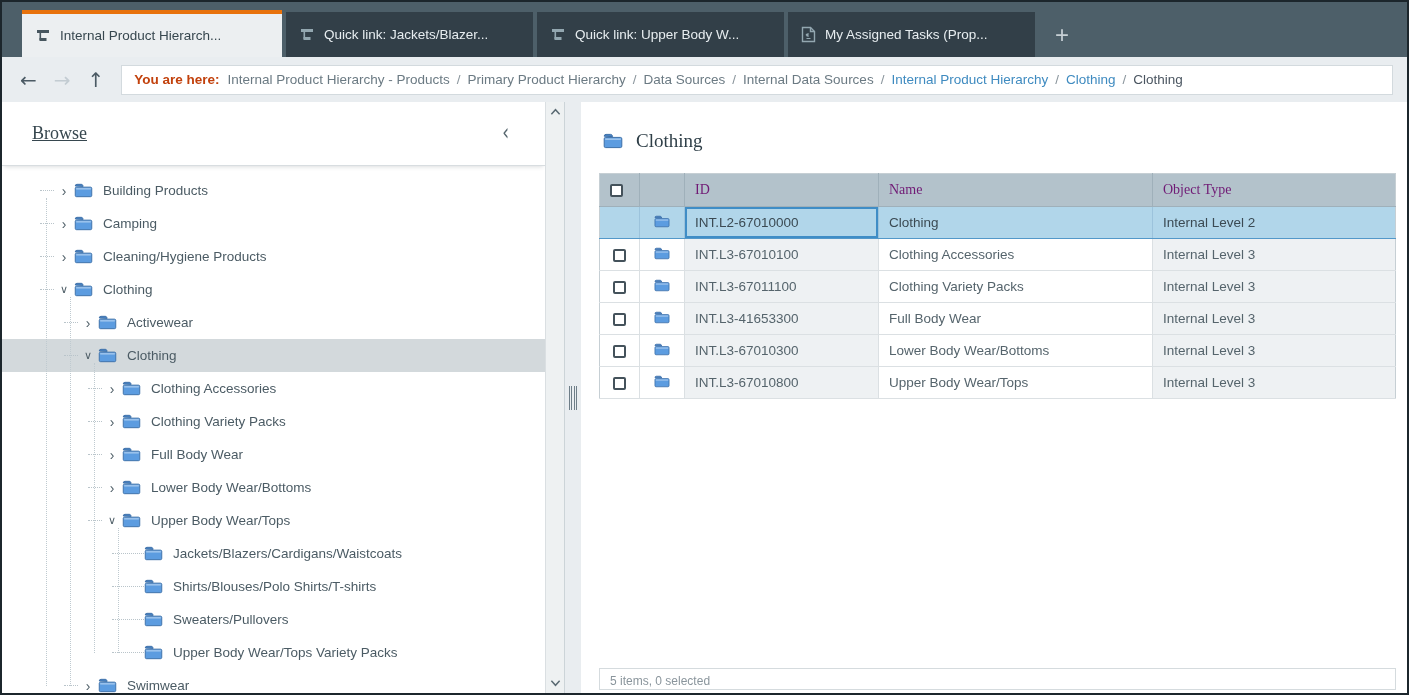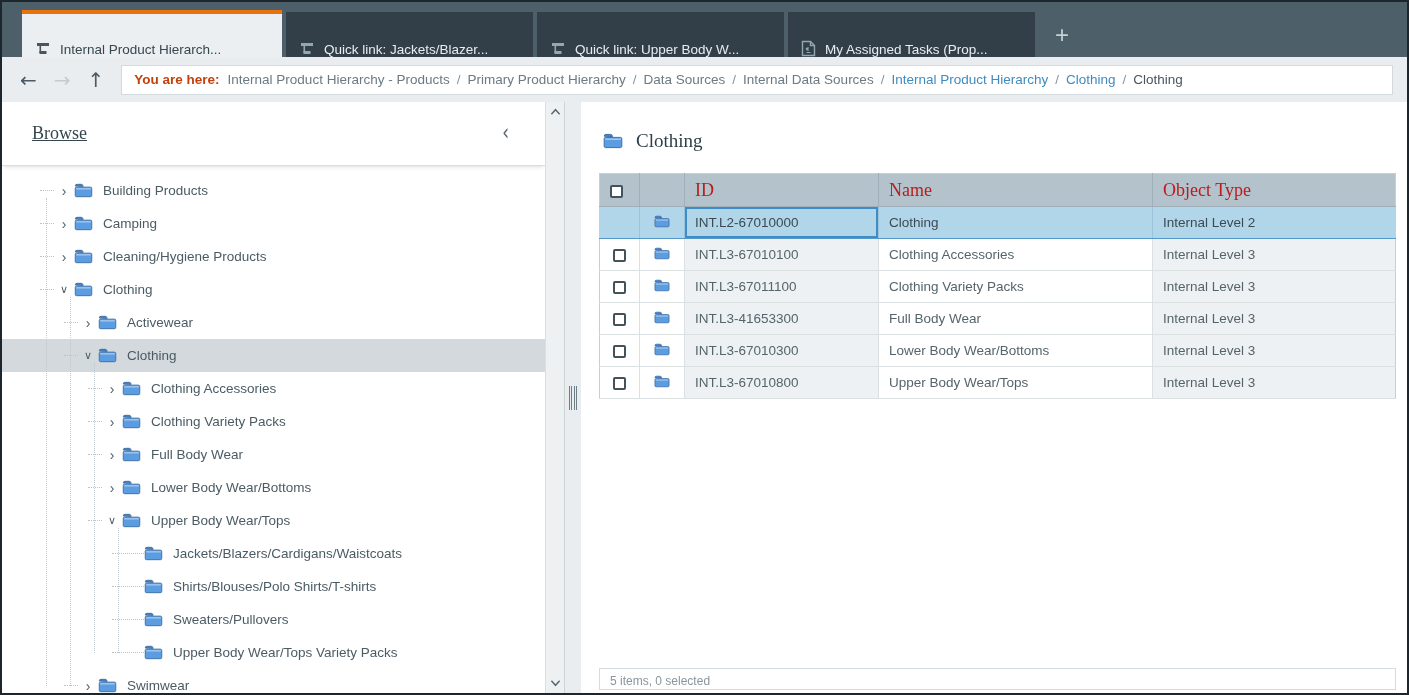--- a/index.html
+++ b/index.html
@@ -2,21 +2,21 @@
 <html><head>
 <meta charset="utf-8">
 <style>
   * { margin:0; padding:0; box-sizing:border-box; }
   html,body { width:1409px; height:695px; font-family:"Liberation Sans", sans-serif; }
   .window { width:1409px; height:695px; border:2px solid #1c262c; display:flex; flex-direction:column; background:#fff; overflow:hidden; }
 
   
   .tabbar { height:55px; background:#4d5f69; display:flex; align-items:flex-end; padding-left:20px; flex:0 0 auto; }
   .tab { width:247px; height:45px; margin-right:4px; background:#323f48; color:#e7edf0;
-         display:flex; align-items:flex-end; gap:9px; padding:0 13px; font-size:13.5px;
+         display:flex; align-items:center; gap:9px; padding:0 13px; font-size:13.5px;
          white-space:nowrap; overflow:hidden; cursor:pointer; }
   .tab .tab-label { overflow:hidden; white-space:nowrap; }
   .tab.active { height:47px; width:260px; background:#eceff1; color:#37474f; border-top:4px solid #e8720c; }
   .tab .ticon { flex:0 0 auto; display:flex; }
   .newtab { width:46px; height:45px; display:flex; align-items:center; justify-content:center;
             color:#c7d0d5; font-size:24px; font-weight:300; cursor:pointer; }
 
   
   .navbar { height:45px; background:#e9edf0; display:flex; align-items:center; padding:0 14px 0 18px; flex:0 0 auto; }
   .nav-arrow { font-size:20px; line-height:1; margin-right:17px; color:#4b5a64; cursor:pointer; font-family:"DejaVu Sans", sans-serif; }
@@ -61,21 +61,21 @@
   .right-panel { flex:1; background:#fff; position:relative; padding:28px 11px 0 18px; min-width:0; }
   .panel-title { display:flex; align-items:center; gap:13px; font-family:"Liberation Serif", serif;
                  font-size:19px; color:#2f3f48; margin-left:4px; }
   .ptitle-icon { display:flex; }
 
   
   .grid { margin-top:21px; width:100%; border:1px solid #c6cfd4; border-collapse:collapse; table-layout:fixed; }
   .grid col.c-check { width:40px; } .grid col.c-icon { width:45px; }
   .grid col.c-id { width:194px; } .grid col.c-name { width:274px; }
   .grid th { background:#b3c2cb; height:33px; text-align:left; font-family:"Liberation Serif", serif;
-             font-weight:normal; font-size:18px; color:#b91c1c; padding:0 10px;
+             font-weight:normal; font-size:14px; color:#701a75; padding:0 10px;
              border-right:1px solid #9fb0ba; border-bottom:1px solid #9fb0ba; }
   .grid th:last-child { border-right:none; }
   .grid td { height:32px; font-size:13.5px; color:#55646c; padding:0 10px;
              border-right:1px solid #dbe0e3; border-bottom:1px solid #dbe0e3; background:#fff;
              white-space:nowrap; overflow:hidden; }
   .grid td:last-child { border-right:none; }
   .grid td.shade { background:#eef1f3; }
   .grid td.c-center { text-align:center; padding:0; }
   .checkbox { display:inline-block; width:13px; height:13px; border:2px solid #44525b; border-radius:2px; background:#fff; vertical-align:middle; cursor:pointer; }
   tr.sel td { background:#b1d6ea !important; color:#3b4a53; border-top:1px solid #5398c9; border-bottom:1px solid #5398c9; border-right-color:#9cc3dc; }

